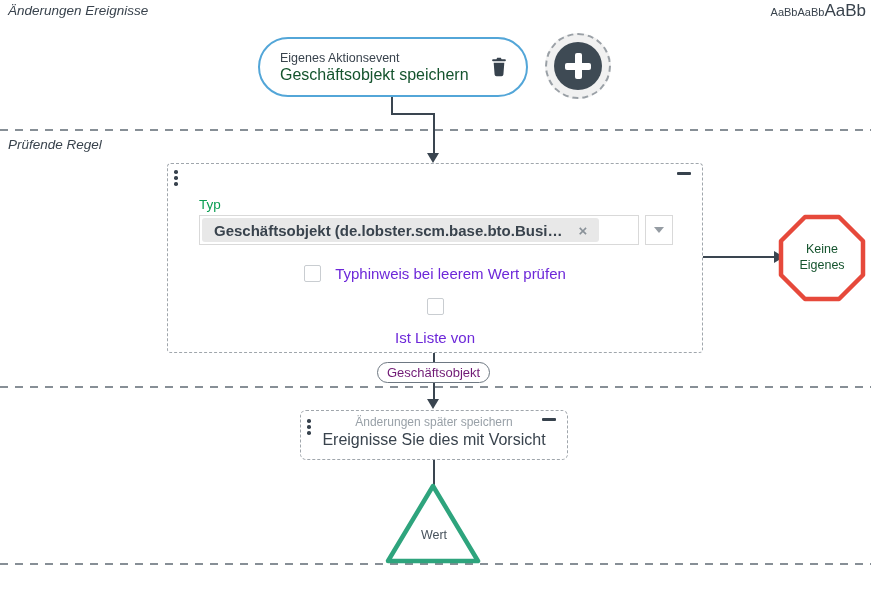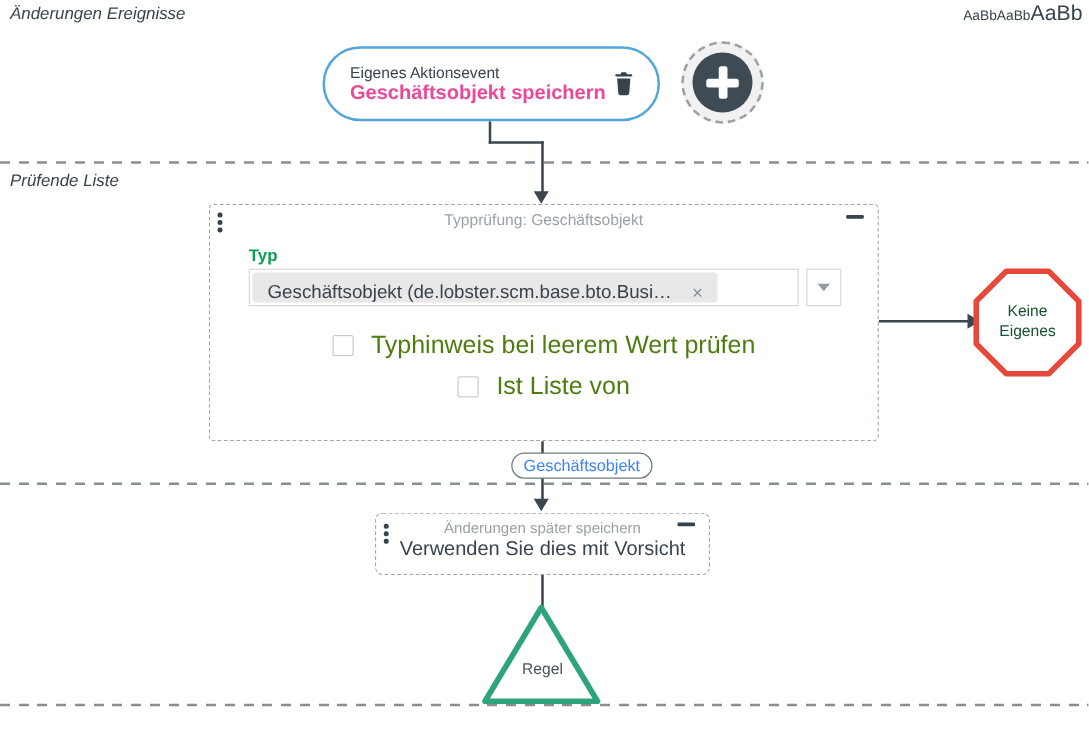--- a/index.html
+++ b/index.html
@@ -13,21 +13,21 @@
   .font-samples{position:absolute;top:1px;right:5px;display:flex;align-items:baseline;color:#39434d;}
   .fs-small{font-size:11px;}
   .fs-large{font-size:17px;}
 
   
   .event-pill{position:absolute;left:258px;top:37px;width:270px;height:60px;box-sizing:border-box;
               border:2px solid #53a6d8;border-radius:31px;background:#fff;display:flex;align-items:center;
               padding:0 16px 0 20px;z-index:2;justify-content:flex-end;}
   .event-texts{flex:1;min-width:0;}
   .event-subtitle{font-size:12.5px;color:#39434d;margin-bottom:1px;}
-  .event-title{font-size:16px;font-weight:bold;color:#ec4899;white-space:nowrap;}
+  .event-title{font-size:16px;font-weight:normal;color:#14532d;white-space:nowrap;}
   .trash-btn{width:22px;height:24px;flex:none;margin-left:8px;color:#37424d;cursor:pointer;}
   .trash-btn svg{width:100%;height:100%;fill:currentColor;}
 
   
   .plus-wrap{position:absolute;left:545px;top:33px;width:66px;height:66px;box-sizing:border-box;
              border:2px dashed #9aa0a6;border-radius:50%;background:#f1f1f1;
              display:flex;align-items:center;justify-content:center;cursor:pointer;}
   .plus-circle{width:48px;height:48px;border-radius:50%;background:#3e4a54;position:relative;}
   .pbar{position:absolute;background:#fff;border-radius:2px;}
   .pbar.h{width:26px;height:7px;left:11px;top:20.5px;}
@@ -43,49 +43,49 @@
   
   .rule-box{position:absolute;left:167px;top:163px;width:536px;height:190px;box-sizing:border-box;
             border:1px dashed #a0a6ac;border-radius:4px;background:#fff;z-index:2;}
   .box-header{position:absolute;top:5px;left:40px;right:40px;text-align:center;font-size:12.5px;color:#99a1a8;white-space:nowrap;}
   .drag-dots{position:absolute;left:6px;top:6px;display:flex;flex-direction:column;gap:2.5px;cursor:grab;}
   .drag-dots i{width:3.5px;height:3.5px;border-radius:50%;background:#37424d;}
   .minus-btn{position:absolute;cursor:pointer;padding:2px 0;}
   .minus-bar{display:block;width:14px;height:2.5px;background:#37424d;border-radius:1px;}
   .rule-box .minus-btn{right:11px;top:6px;}
 
-  .typ-label{position:absolute;left:31px;top:33px;font-size:13.5px;font-weight:bold;color:#0a9e53;}
+  .typ-label{position:absolute;left:31px;top:33px;font-size:13.5px;font-weight:normal;color:#0a9e53;}
   .select-row{position:absolute;left:31px;top:51px;height:30px;display:flex;align-items:center;}
   .select-field{width:440px;height:30px;box-sizing:border-box;border:1px solid #d9d9d9;background:#fff;
                 display:flex;align-items:center;padding:2px;cursor:pointer;}
-  .chip{height:24px;background:#e8e8e8;border-radius:3px;display:flex;align-items:flex-end;
-        padding:0 12px;gap:16px;max-width:100%;box-sizing:border-box;}
+  .chip{height:24px;background:#e8e8e8;border-radius:3px;display:flex;align-items:center;
+        padding:0 12px;gap:16px;max-width:100%;box-sizing:border-box;font-weight:bold;}
   .chip-label{font-size:15px;color:#39434d;white-space:nowrap;overflow:hidden;}
   .chip-x{font-size:15px;color:#8a9299;cursor:pointer;line-height:1;}
   .dd-btn{width:28px;height:30px;box-sizing:border-box;border:1px solid #d9d9d9;background:#fff;margin-left:6px;
           display:flex;align-items:center;justify-content:center;cursor:pointer;}
   .dd-arrow{width:0;height:0;border-left:5px solid transparent;border-right:5px solid transparent;
             border-top:6px solid #959ca3;}
 
   .cb-row{position:absolute;left:0;right:0;display:flex;justify-content:center;align-items:center;gap:14px;}
   .cb-row.r1{top:101px;}
-  .cb-row.r2{top:134px;}
+  .cb-row.r2{top:134px;flex-direction:column;}
   .cb{width:17px;height:17px;box-sizing:border-box;border:1.5px solid #c9cdd1;border-radius:2px;background:#fff;
       flex:none;cursor:pointer;}
-  .cb-label{font-size:20px;color:#4d7c0f;white-space:nowrap;}
+  .cb-label{font-size:15px;color:#6d28d9;white-space:nowrap;}
 
   
   .octagon-wrap{position:absolute;left:777px;top:213px;width:90px;height:90px;z-index:2;}
   .octagon-label{position:absolute;left:777px;top:241px;width:90px;text-align:center;font-size:12.5px;
                  color:#14532d;line-height:1.3;z-index:3;}
 
   
   .connector-pill{position:absolute;left:377px;top:362px;width:113px;height:21px;box-sizing:border-box;
                   border:1px solid #6e7882;border-radius:11px;background:#fff;display:flex;align-items:center;
-                  justify-content:center;font-size:13px;color:#3b82f6;z-index:5;white-space:nowrap;margin-left:32px;}
+                  justify-content:center;font-size:13px;color:#701a75;z-index:5;white-space:nowrap;}
 
   
   .action-box{position:absolute;left:300px;top:410px;width:268px;height:50px;box-sizing:border-box;
               border:1px dashed #a0a6ac;border-radius:6px;background:#fff;z-index:2;padding-left:23px;}
   .action-box .drag-dots{left:6px;top:8px;}
   .action-box .minus-btn{right:11px;top:5px;}
   .action-header{position:absolute;top:4px;left:26px;right:26px;text-align:center;font-size:12px;color:#99a1a8;white-space:nowrap;}
   .action-body{position:absolute;top:20px;left:0;right:0;text-align:center;font-size:16px;color:#39434d;white-space:nowrap;}
 
   
@@ -125,29 +125,28 @@
     </div>
   </div>
 
   <div class="line" style="left:391px;top:97px;width:2px;height:18px;"></div>
   <div class="line" style="left:391px;top:113px;width:44px;height:2px;"></div>
   <div class="line" style="left:433px;top:113px;width:2px;height:41px;"></div>
   <div class="arr-down" style="left:427px;top:153px;"></div>
 
   <div class="divider" style="top:129px"></div>
 
-  <div class="section-label" style="top:137px">Prüfende Liste</div>
+  <div class="section-label" style="top:137px">Prüfende Regel</div>
 
   <div class="rule-box">
     <div class="drag-dots">
         <i></i>
         <i></i>
         <i></i>
       </div>
-    <div class="box-header">Typprüfung: Geschäftsobjekt</div>
     <div class="minus-btn">
       <span class="minus-bar"></span>
     </div>
 
     <div class="typ-label">Typ</div>
 
     <div class="select-row">
       <div class="select-field">
         <div class="chip">
           <span class="chip-label">Geschäftsobjekt (de.lobster.scm.base.bto.Busi…</span>
@@ -192,27 +191,27 @@
   <div class="action-box">
     <div class="drag-dots">
         <i></i>
         <i></i>
         <i></i>
       </div>
     <div class="action-header">Änderungen später speichern</div>
     <div class="minus-btn">
       <span class="minus-bar"></span>
     </div>
-    <div class="action-body">Verwenden Sie dies mit Vorsicht</div>
+    <div class="action-body">Ereignisse Sie dies mit Vorsicht</div>
   </div>
 
   <div class="line" style="left:433px;top:460px;width:2px;height:27px;"></div>
 
   <div class="divider" style="top:563px"></div>
 
   <div class="triangle-wrap">
     <svg width="100" height="88" viewBox="0 0 100 88">
       <polygon points="49,7 94,82 4,82" fill="#ffffff" stroke="#2ea47d" stroke-width="4.5" stroke-linejoin="round"></polygon>
     </svg>
   </div>
-  <div class="end-label">Regel</div>
+  <div class="end-label">Wert</div>
 
 </div>
 
 </body></html>

